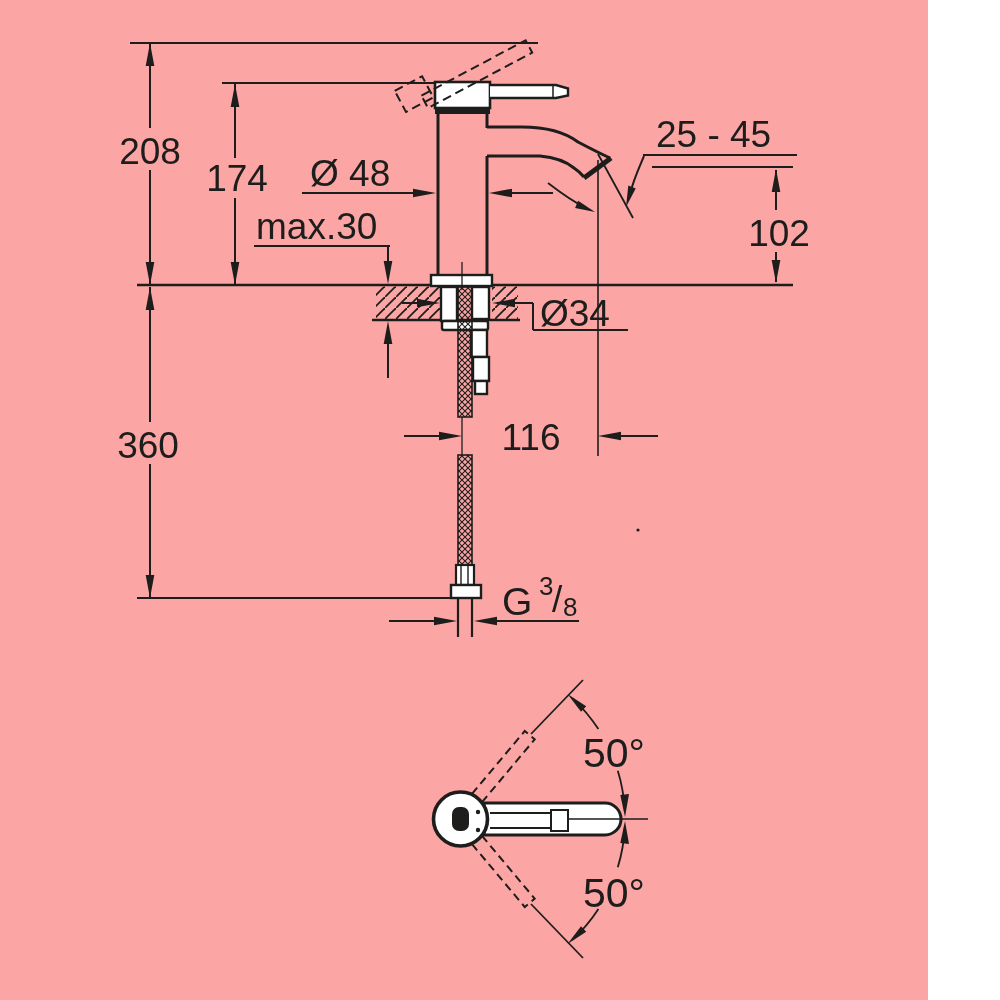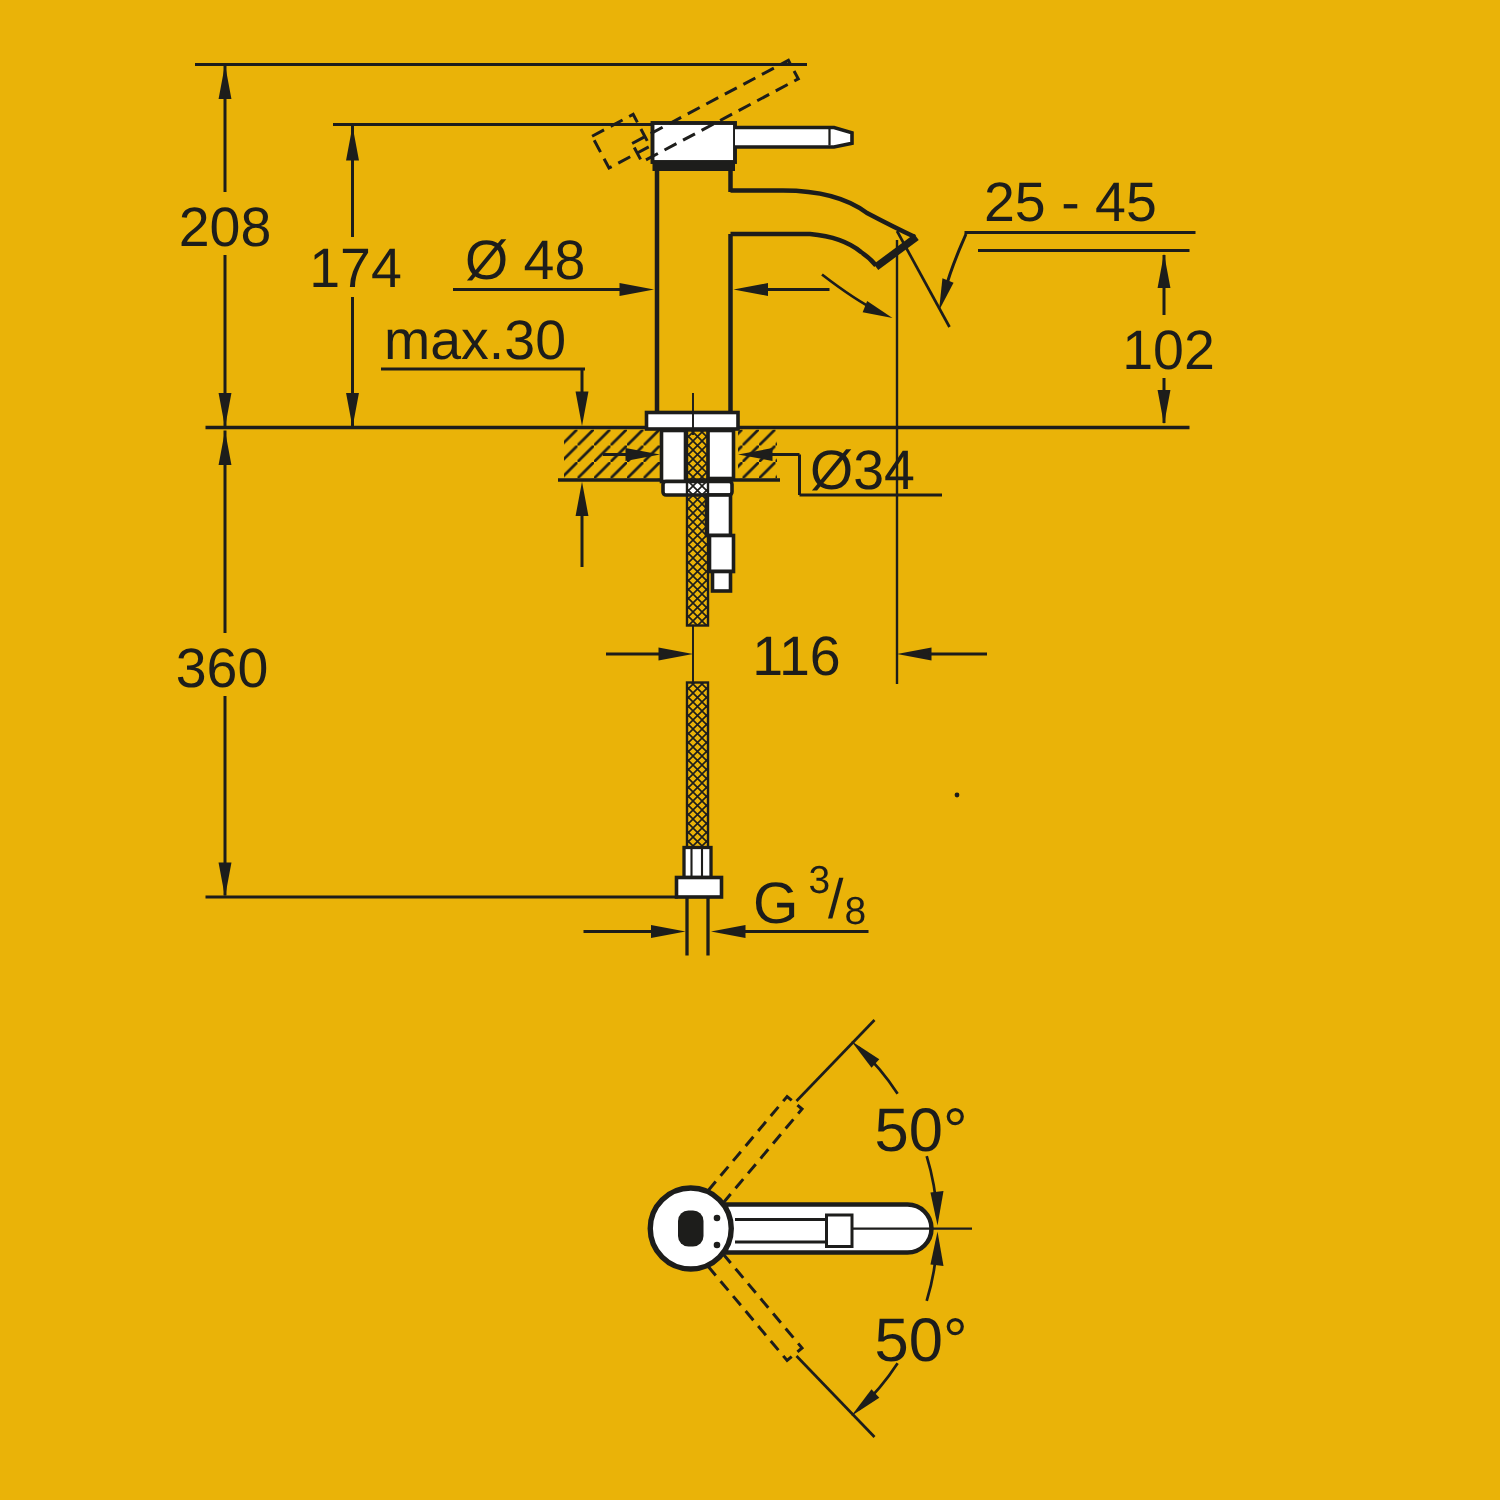--- a/index.html
+++ b/index.html
@@ -1,16 +1,16 @@
 <!DOCTYPE html>
 <html><head>
 <meta charset="utf-8">
 <style>
   html,body{margin:0;padding:0;background:#ffffff;}
-  .stage{position:relative;width:1000px;height:1000px;background:#eab308;overflow:hidden;}
+  .stage{position:relative;width:928px;height:1000px;background:#fca5a5;overflow:hidden;}
   svg{display:block;}
   text{font-family:"Liberation Sans", sans-serif;fill:#1d1d1b;}
   .dim{font-size:37px;}
   .dim-big{font-size:41px;}
   .thr-g{font-size:39px;}
   .thr-sm{font-size:26px;}
   .thr-sl{font-size:37px;}
 </style>
 </head>
 <body>

